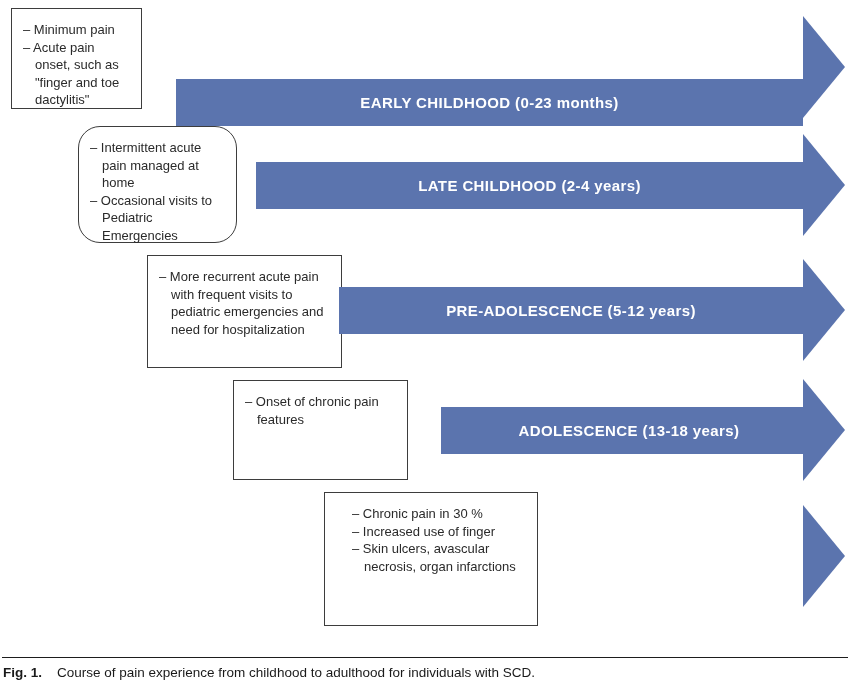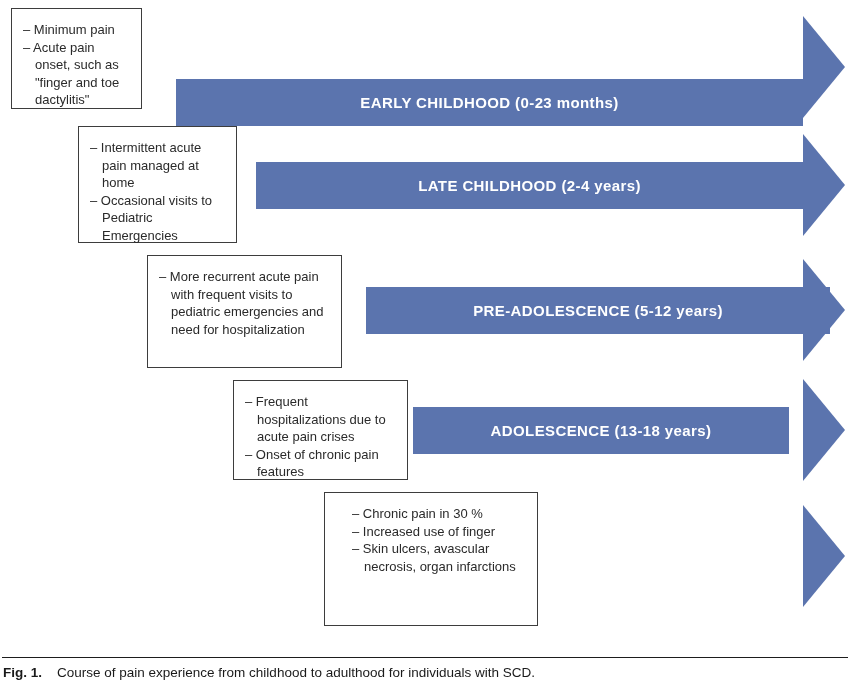--- a/index.html
+++ b/index.html
@@ -10,43 +10,43 @@
   }
 
   
   .note-box {
     position:absolute; background:#ffffff; border:1.5px solid #3d3d3d;
     padding:12px 9px 8px 11px; font-size:13px; line-height:17.5px; color:#2a2a2a;
   }
   .bullet { text-indent:-12px; padding-left:12px; }
 
   .box1 { left:11px;  top:8px;  width:131px; height:101px; }
-  .box2 { left:78px;  top:126px; width:159px; height:117px; }
+  .box2 { left:78px;  top:126px; width:159px; height:117px;border-radius:22px; }
   .box3 { left:147px; top:255px; width:195px; height:113px; }
   .box4 { left:233px; top:380px; width:175px; height:100px; }
   .box5 { left:324px; top:492px; width:214px; height:134px;padding-left:27px; }
 
   
   .arrow-body {
     position:absolute; height:47px; background:#5b74ae;
     display:flex; align-items:center; justify-content:center;
   }
   .arrow-label {
     color:#ffffff; font-weight:bold; font-size:15px; letter-spacing:0.4px;
     white-space:nowrap;
   }
   .arrow-head {
     position:absolute; left:803px; width:0; height:0;
     border-top:51px solid transparent; border-bottom:51px solid transparent;
     border-left:42px solid #5b74ae;
   }
   .abody1 { left:176px; top:43px;  width:627px;margin-top:36px; }  .ahead1 { top:16px;  }
   .abody2 { left:256px; top:162px; width:547px;align-items:center; }  .ahead2 { top:134px; }
-  .abody3 { left:339px; top:287px; width:464px;margin-left:27px; }  .ahead3 { top:259px; }
-  .abody4 { left:413px; top:407px; width:376px; }  .ahead4 { top:379px; }
+  .abody3 { left:339px; top:287px; width:464px; }  .ahead3 { top:259px; }
+  .abody4 { left:441px; top:407px; width:376px; }  .ahead4 { top:379px; }
   .abody5 { left:557px; top:533px; width:246px; }  .ahead5 { top:505px; }
 
   
   .caption-rule {
     position:absolute; left:2px; top:657px; width:846px; height:0;
     border-top:1.5px solid #1d1d1d;
   }
   .caption {
     position:absolute; left:3px; top:663px; width:840px;
     font-size:13.5px; color:#1a1a1a; line-height:19px;
@@ -78,21 +78,20 @@
 
   <div class="note-box box3">
     <div class="bullet">– More recurrent acute pain with frequent visits to pediatric emergencies and need for hospitalization</div>
   </div>
   <div class="arrow-body abody3">
     <span class="arrow-label">PRE-ADOLESCENCE (5-12 years)</span>
   </div>
   <div class="arrow-head ahead3"></div>
 
   <div class="note-box box4">
-    <div class="bullet">– Frequent hospitalizations due to acute pain crises</div>
     <div class="bullet">– Onset of chronic pain features</div>
   </div>
   <div class="arrow-body abody4">
     <span class="arrow-label">ADOLESCENCE (13-18 years)</span>
   </div>
   <div class="arrow-head ahead4"></div>
 
   <div class="note-box box5">
     <div class="bullet">– Chronic pain in 30 %</div>
     <div class="bullet">– Increased use of finger</div>

